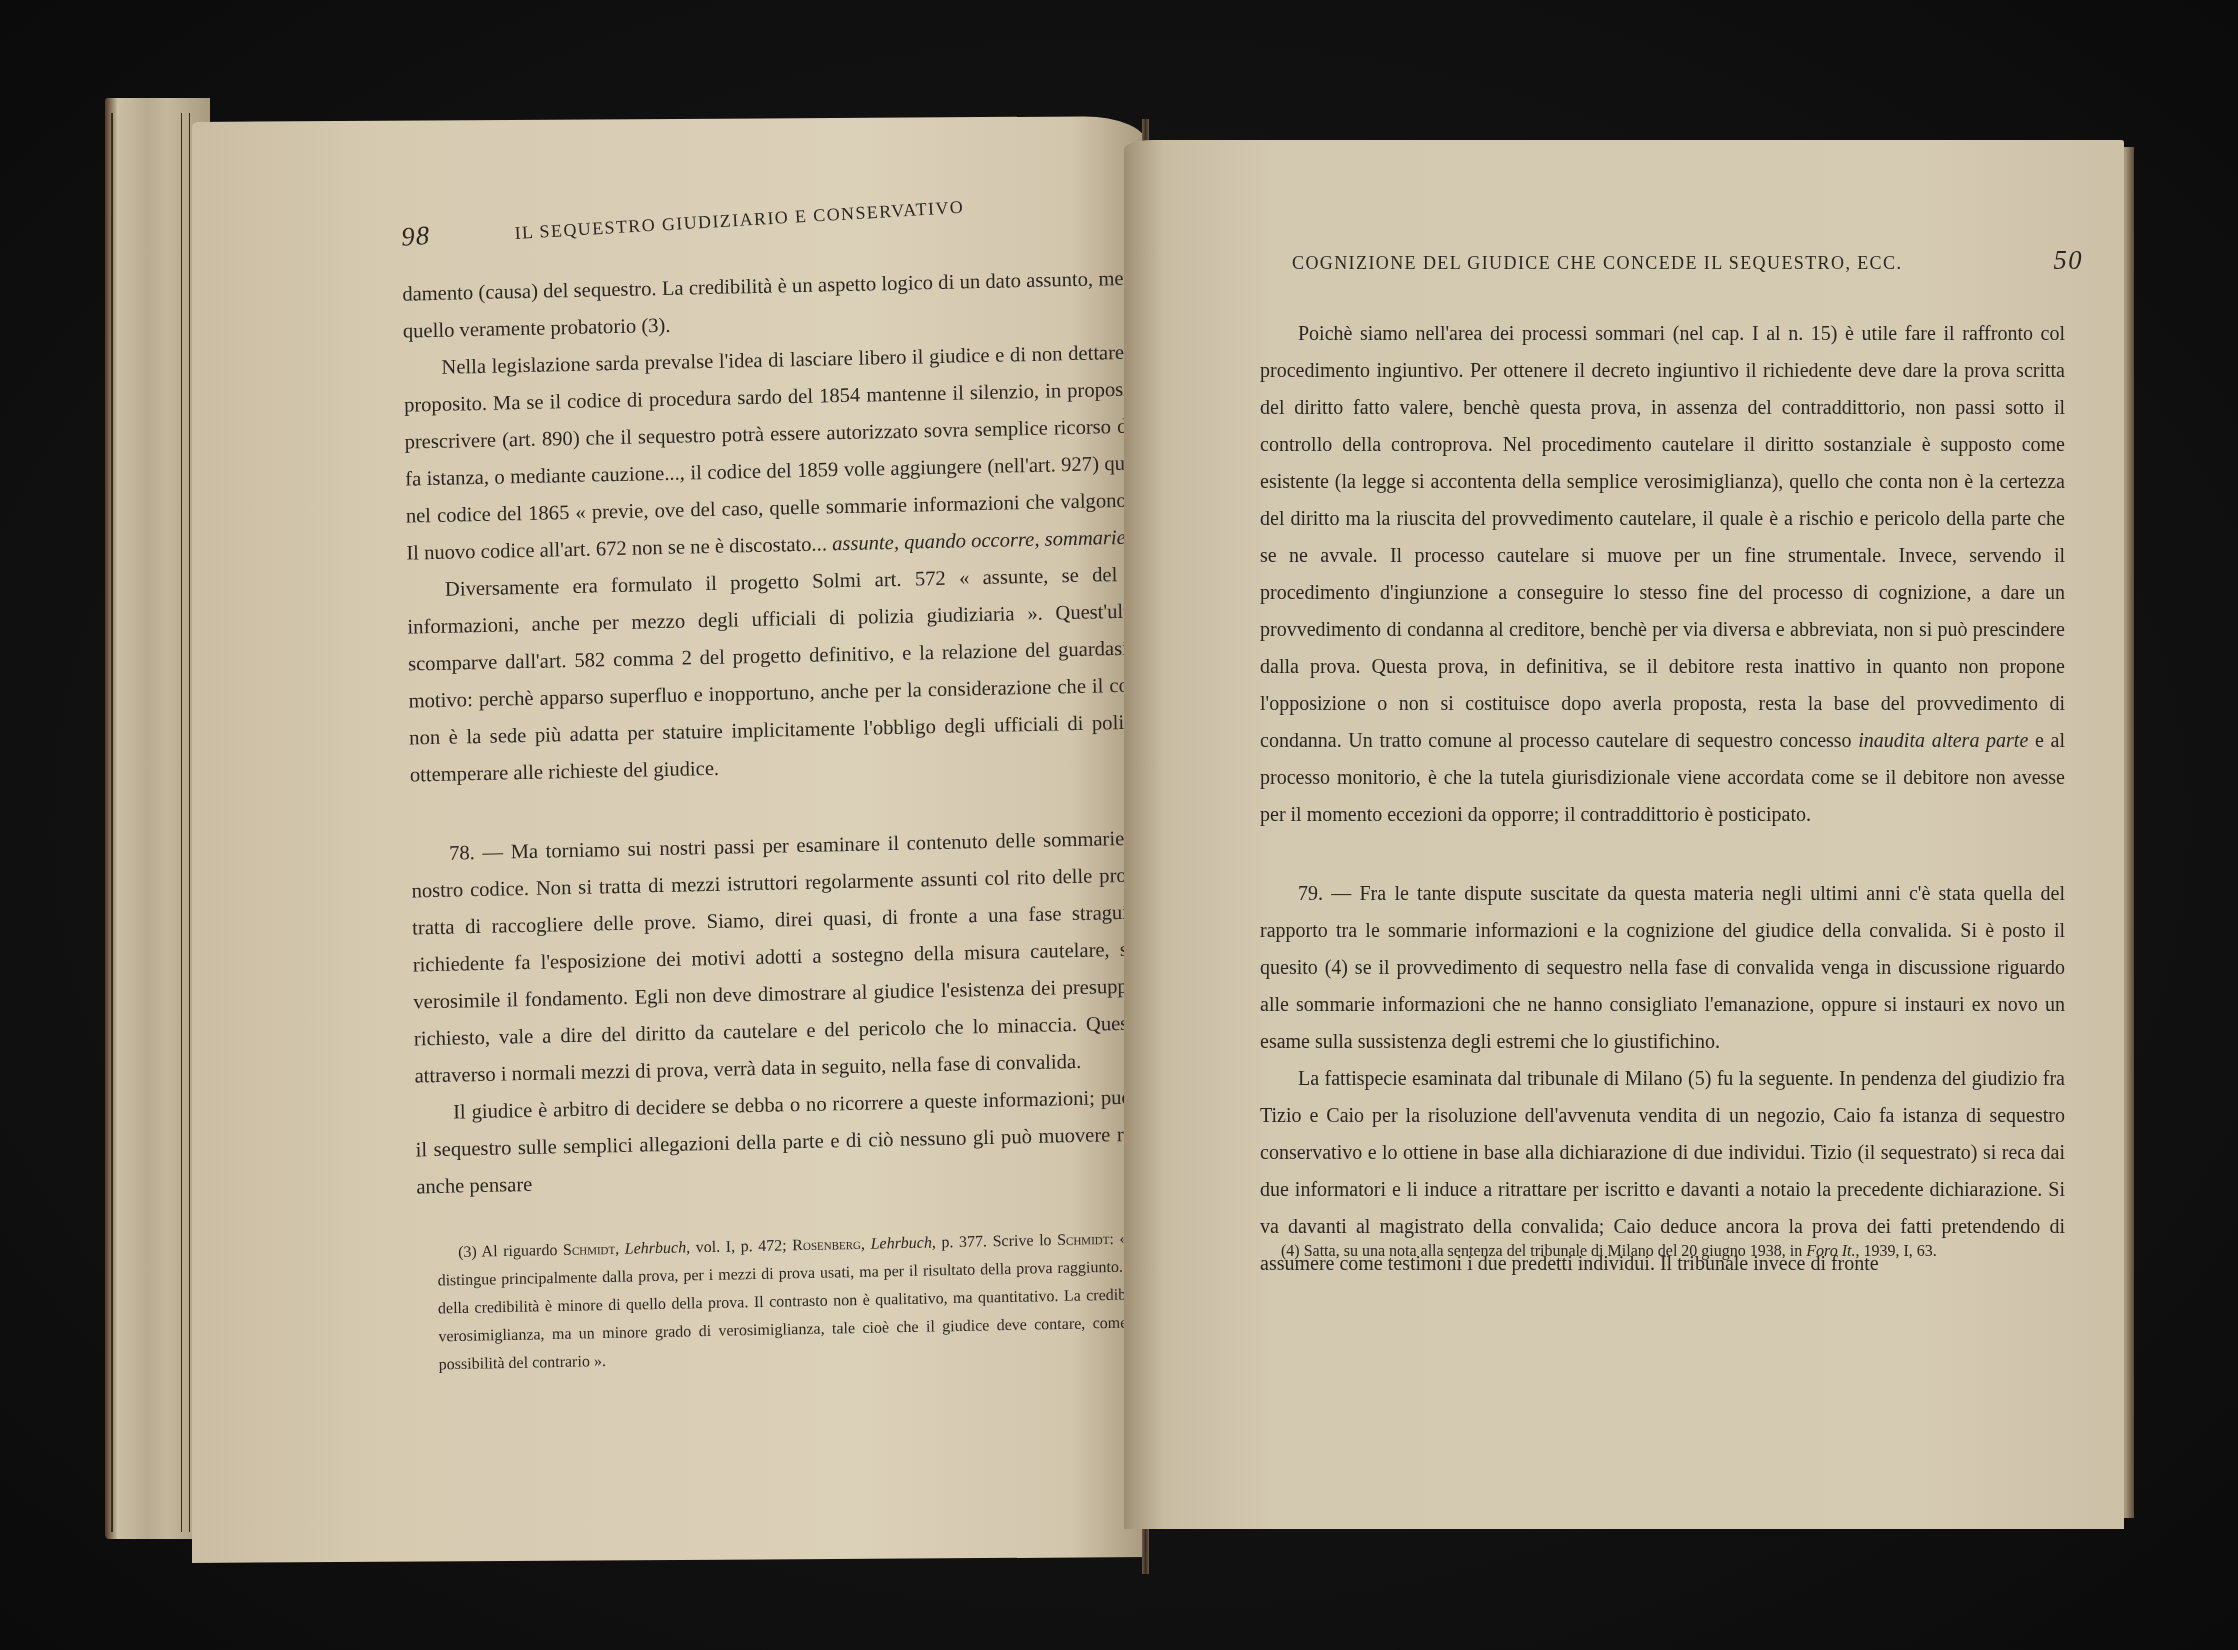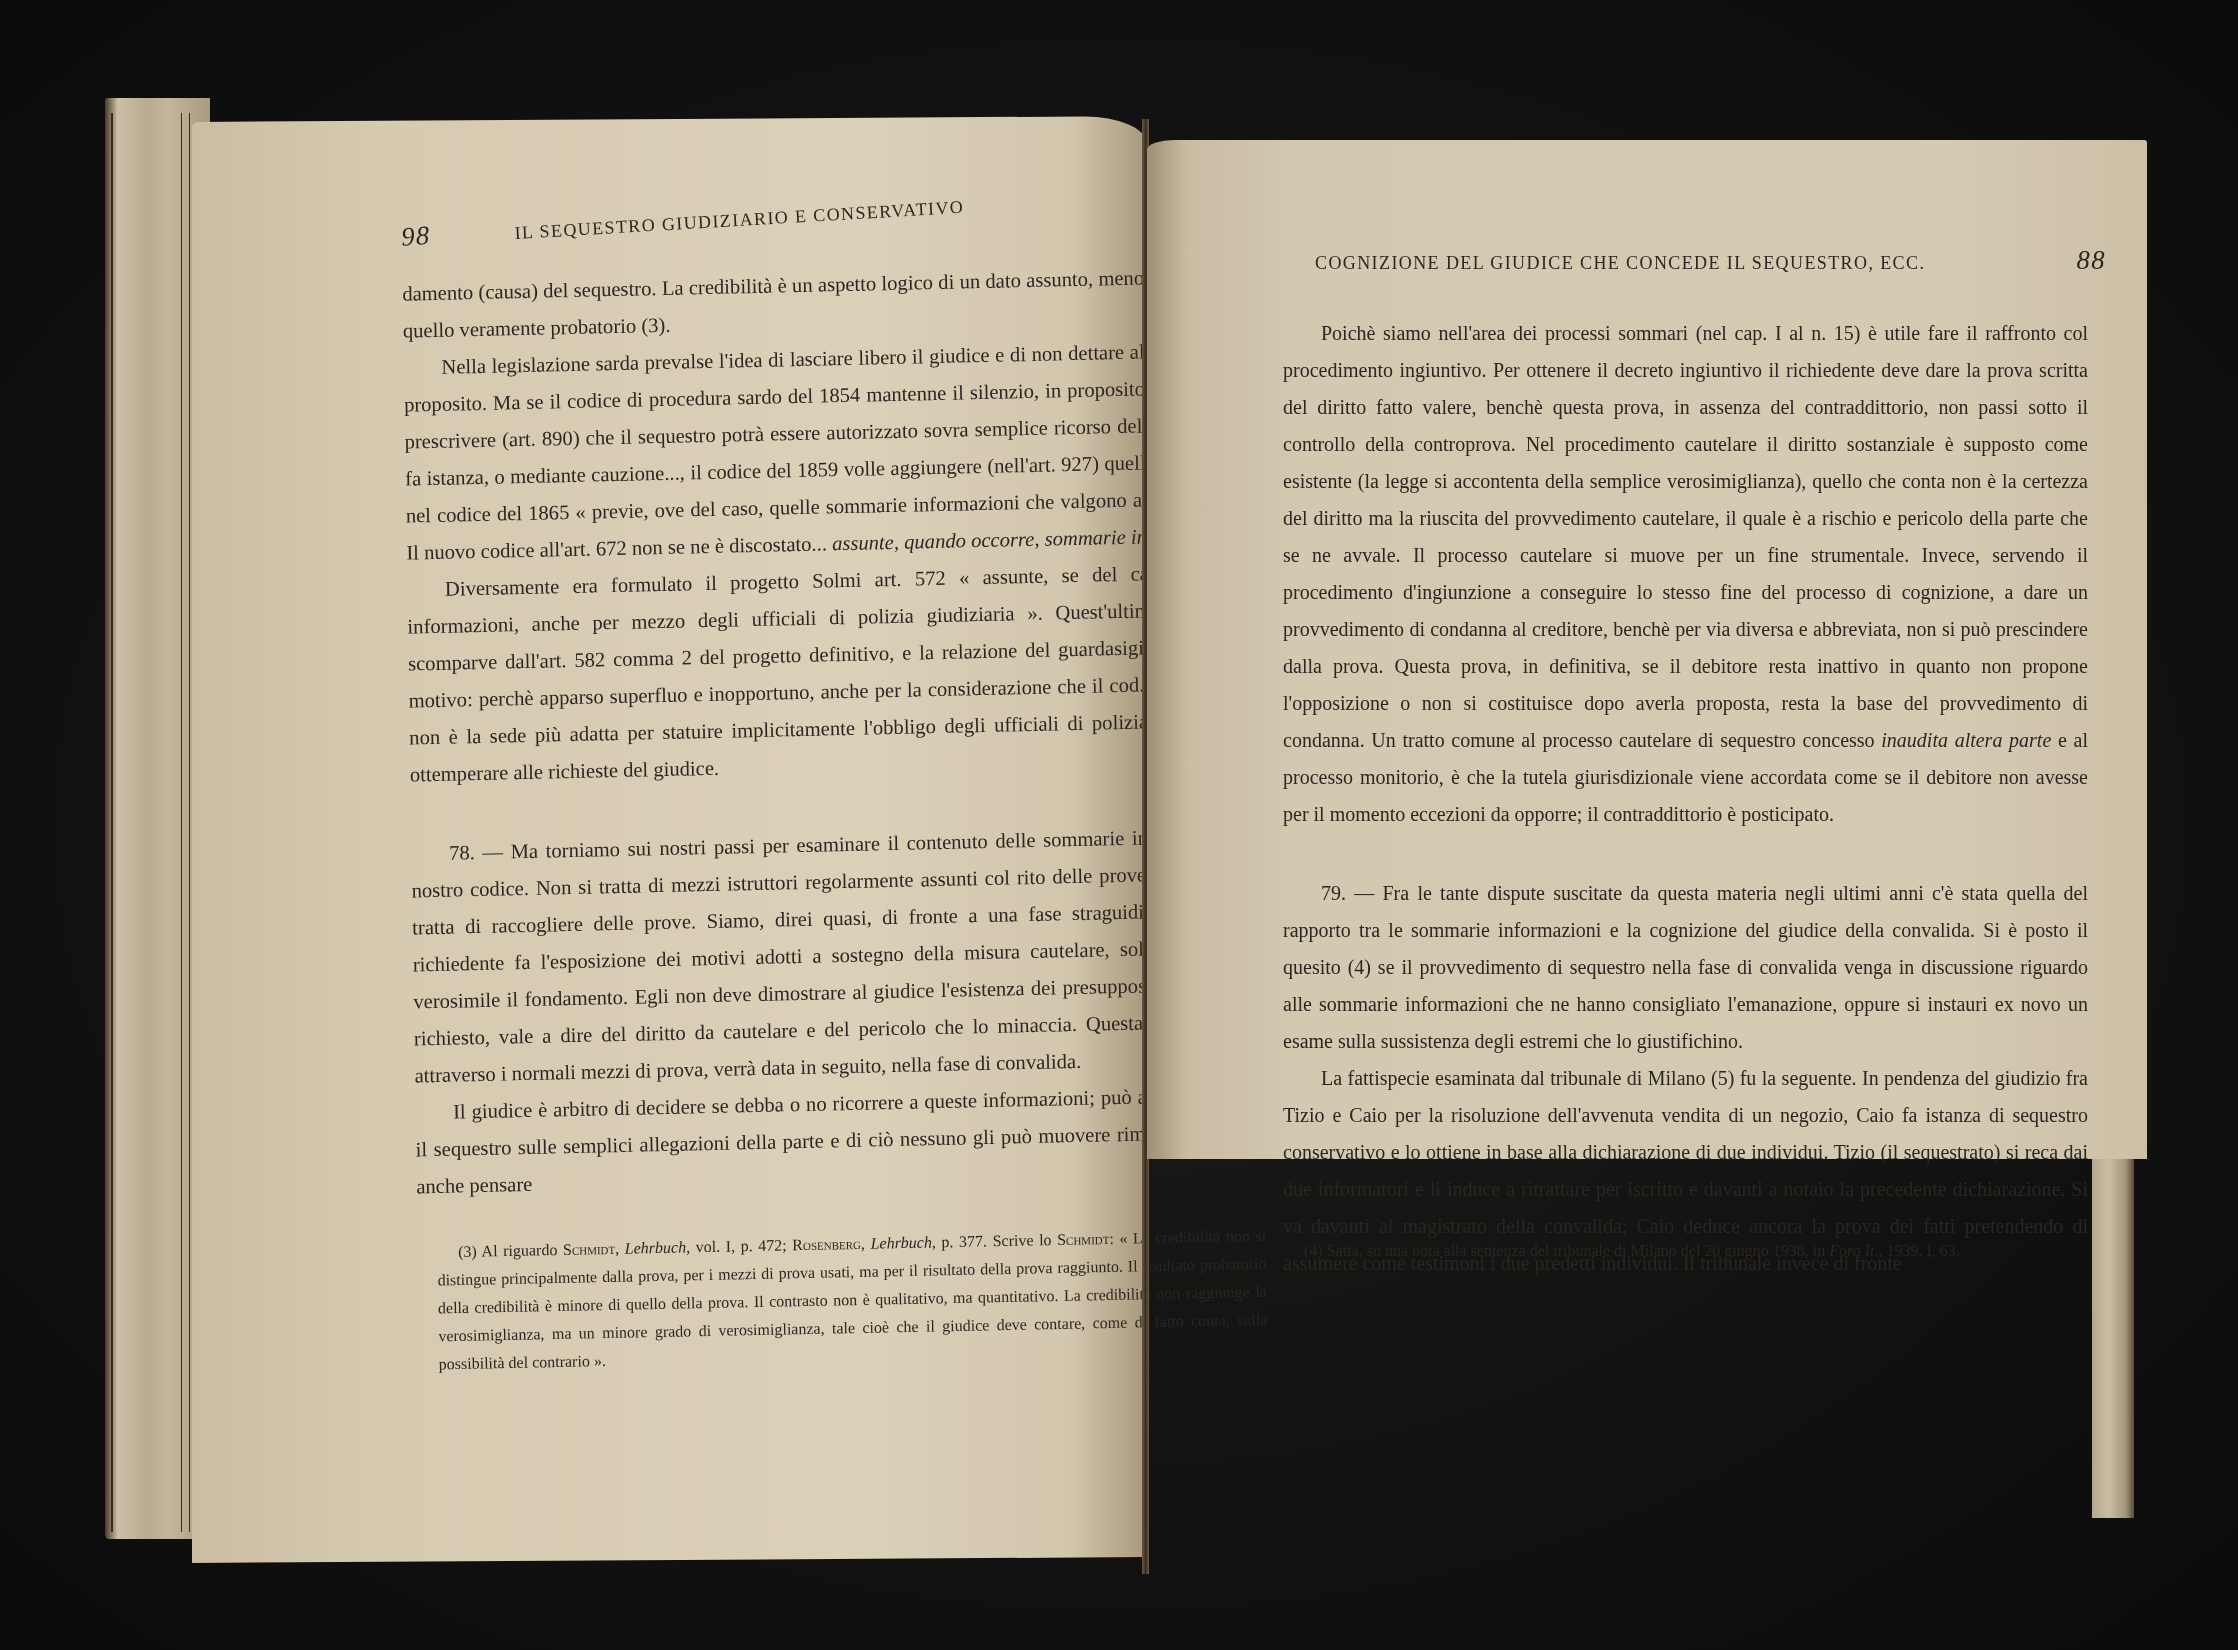--- a/index.html
+++ b/index.html
@@ -30,21 +30,21 @@
     position: absolute; top: 0; box-sizing: border-box;
     color: #2b2620;
   }
   .page-left {
     left: 192px; top: 119px; width: 955px; height: 1441px;
     background: linear-gradient(90deg, #cabda3 0%, #d6cab1 20%, #dbd0b8 70%, #d2c6ad 92%, #a8997d 100%);
     border-radius: 5.6px 63px 0 0 / 5.6px 28px 0 0;
     transform: skewY(-0.35deg);
   }
   .page-right {
-    left: 1147px; top: 140px; width: 1000px; height: 1019px;
+    left: 1124px; top: 140px; width: 1000px; height: 1389px;
     background: linear-gradient(90deg, #9e8f74 0%, #c8bca3 4%, #d3c8b0 15%, #d5cab2 80%, #ccc0a7 100%);
     border-radius: 28px 2.8px 0 0 / 9.8px 2.8px 0 0;
     font-family: Liberation Serif, serif;
   }
   .gutter {
     position: absolute; left: 1142px; top: 119px; width: 7px; height: 1455px;
     background: linear-gradient(90deg, #6a5a44, #3b2e22, #6a5a44);
   }
   .running-head {
     position: absolute; display: flex; align-items: baseline;
@@ -100,21 +100,21 @@
   <div class="foot-block left-foot">
     <p><span>(3)</span> <span>Al riguardo </span><span class="sc">Schmidt</span><span>, </span><em>Lehrbuch</em><span>, vol. I, p. 472; </span><span class="sc">Rosenberg</span><span>, </span><em>Lehrbuch</em><span>, p. 377. Scrive lo </span><span class="sc">Schmidt</span><span>: « La credibilità non si distingue principalmente dalla prova, per i mezzi di prova usati, ma per il risultato della prova raggiunto. Il risultato probatorio della credibilità è minore di quello della prova. Il contrasto non è qualitativo, ma quantitativo. La credibilità non raggiunge la verosimiglianza, ma un minore grado di verosimiglianza, tale cioè che il giudice deve contare, come di fatto conta, sulla possibilità del contrario ».</span></p>
   </div>
 </div>
 
 <div class="gutter"></div>
 
 <div class="page page-right">
   <div class="running-head right-head">
     <span class="head-title">COGNIZIONE DEL GIUDICE CHE CONCEDE IL SEQUESTRO, ECC.</span>
-    <span class="folio">88</span>
+    <span class="folio">50</span>
   </div>
 
   <div class="text-block right-block">
     <p><span>Poichè siamo nell'area dei processi sommari (nel cap. I al n. 15) è utile fare il raffronto col procedimento ingiuntivo. Per ottenere il decreto ingiuntivo il richiedente deve dare la prova scritta del diritto fatto valere, benchè questa prova, in assenza del contraddittorio, non passi sotto il controllo della controprova. Nel procedimento cautelare il diritto sostanziale è supposto come esistente (la legge si accontenta della semplice verosimiglianza), quello che conta non è la certezza del diritto ma la riuscita del provvedimento cautelare, il quale è a rischio e pericolo della parte che se ne avvale. Il processo cautelare si muove per un fine strumentale. Invece, servendo il procedimento d'ingiunzione a conseguire lo stesso fine del processo di cognizione, a dare un provvedimento di condanna al creditore, benchè per via diversa e abbreviata, non si può prescindere dalla prova. Questa prova, in definitiva, se il debitore resta inattivo in quanto non propone l'opposizione o non si costituisce dopo averla proposta, resta la base del provvedimento di condanna. Un tratto comune al processo cautelare di sequestro concesso </span><em>inaudita altera parte</em><span> e al processo monitorio, è che la tutela giurisdizionale viene accordata come se il debitore non avesse per il momento eccezioni da opporre; il contraddittorio è posticipato.</span></p>
     <p class="section">79. — Fra le tante dispute suscitate da questa materia negli ultimi anni c'è stata quella del rapporto tra le sommarie informazioni e la cognizione del giudice della convalida. Si è posto il quesito (4) se il provvedimento di sequestro nella fase di convalida venga in discussione riguardo alle sommarie informazioni che ne hanno consigliato l'emanazione, oppure si instauri ex novo un esame sulla sussistenza degli estremi che lo giustifichino.</p>
     <p>La fattispecie esaminata dal tribunale di Milano (5) fu la seguente. In pendenza del giudizio fra Tizio e Caio per la risoluzione dell'avvenuta vendita di un negozio, Caio fa istanza di sequestro conservativo e lo ottiene in base alla dichiarazione di due individui. Tizio (il sequestrato) si reca dai due informatori e li induce a ritrattare per iscritto e davanti a notaio la precedente dichiarazione. Si va davanti al magistrato della convalida; Caio deduce ancora la prova dei fatti pretendendo di assumere come testimoni i due predetti individui. Il tribunale invece di fronte</p>
   </div>
 
   <div class="foot-block right-foot">
     <p><span>(4)</span> <span>Satta, su una nota alla sentenza del tribunale di Milano del 20 giugno 1938, in </span><em>Foro It.</em><span>, 1939, I, 63.</span></p>

